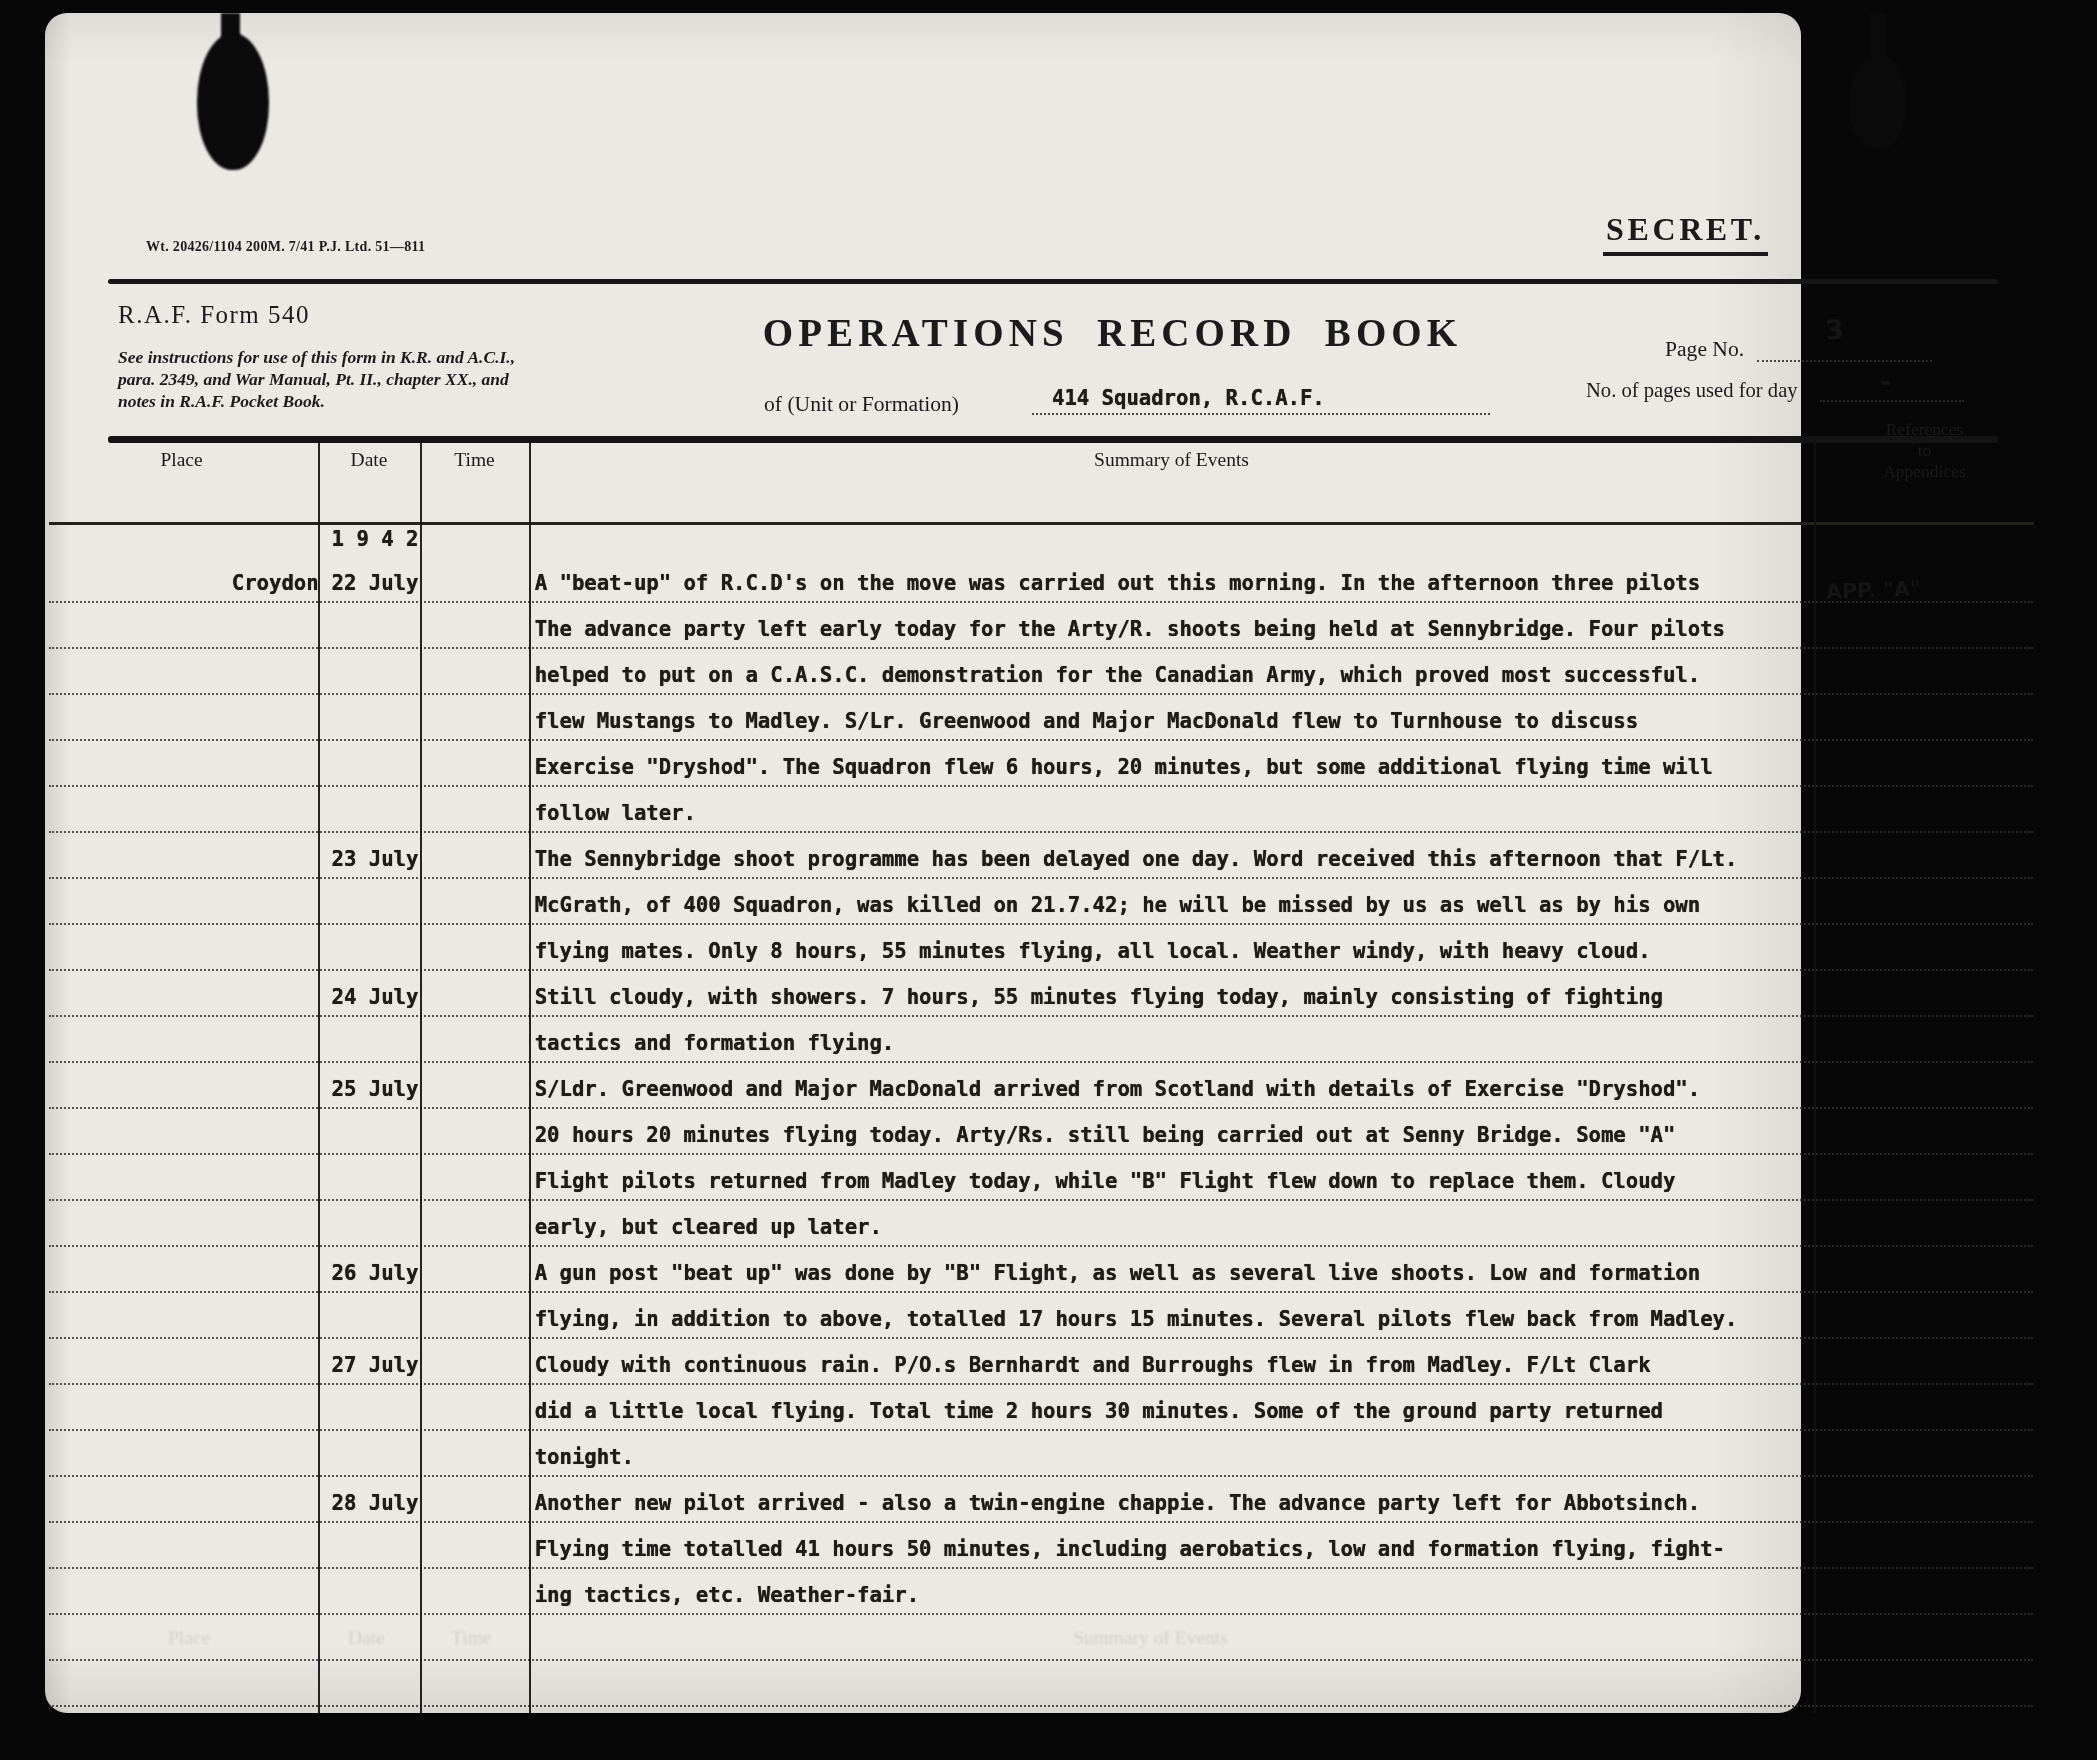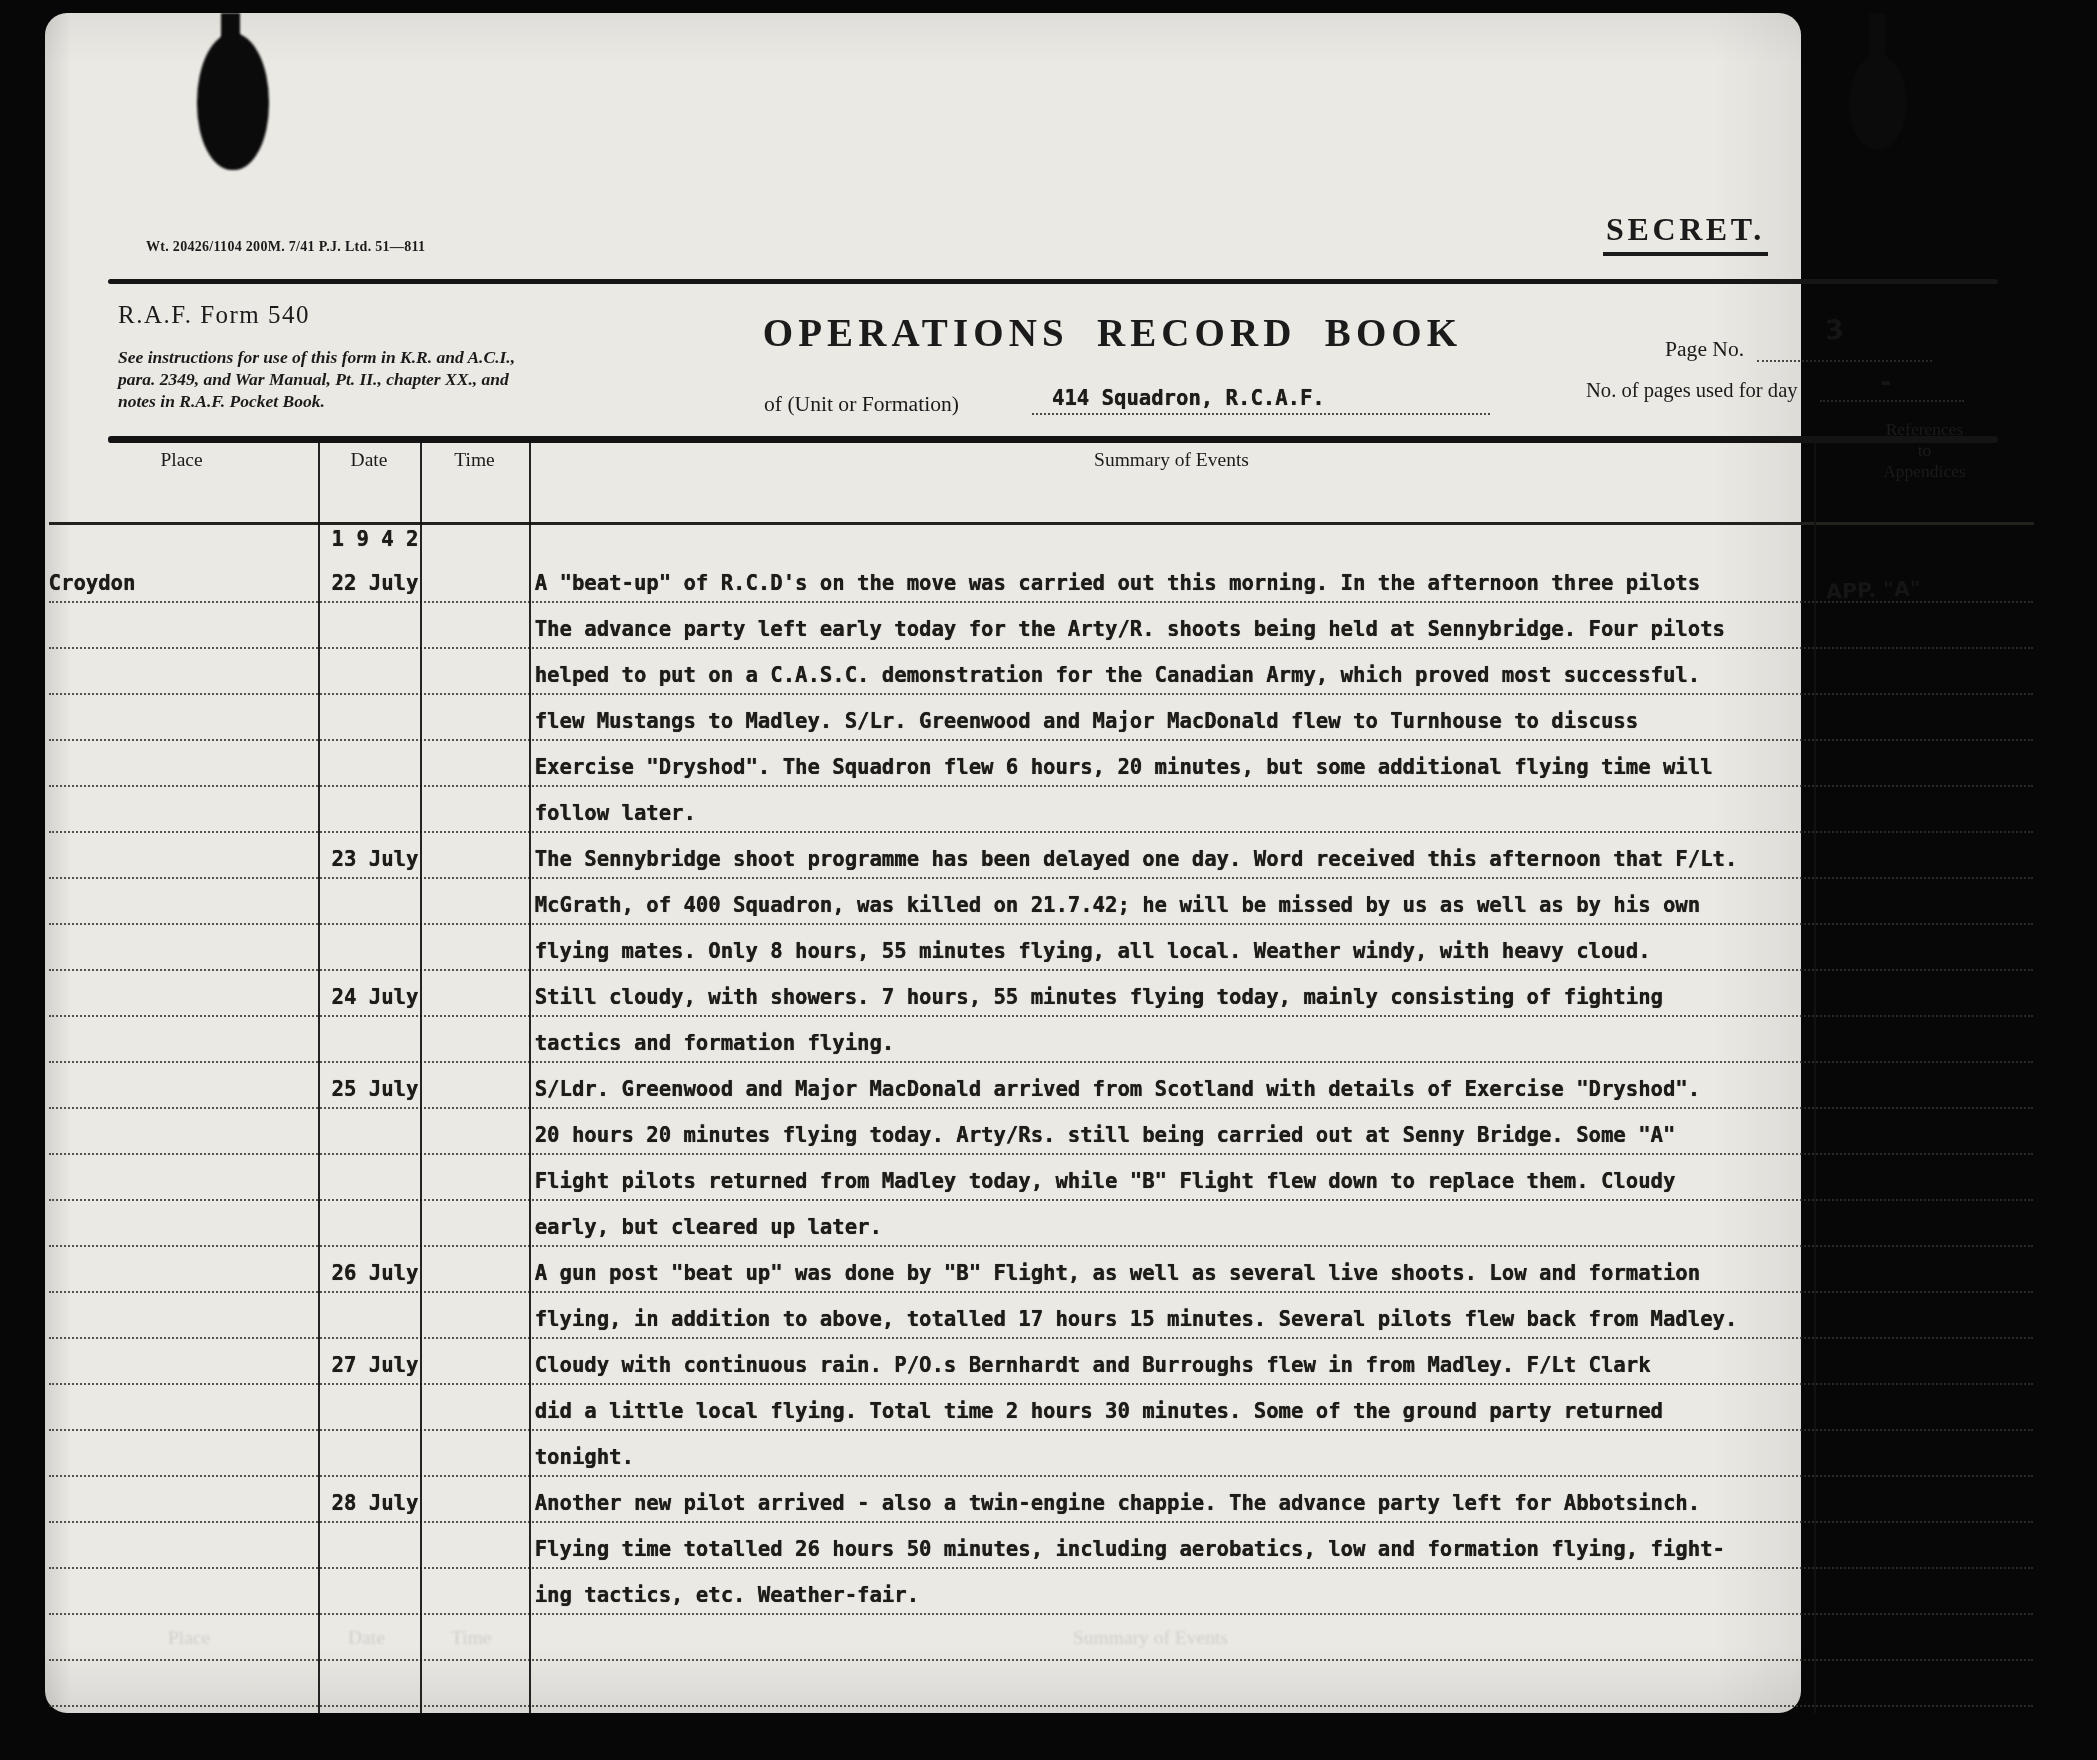--- a/index.html
+++ b/index.html
@@ -38,21 +38,21 @@
   .typed{font-family:"DejaVu Sans Mono", monospace;font-weight:bold;color:#1d1c19;
          text-shadow:0 0 0.7px rgba(25,24,20,.85), 0.3px 0.3px 0 rgba(25,24,20,.35);white-space:nowrap;}
   
   .hand{font-family:"DejaVu Sans", sans-serif;font-weight:bold;color:#151515;
         text-shadow:0 0 0.5px rgba(10,10,10,.7);white-space:nowrap;}
   
   #rows{position:absolute;left:3.6px;top:511px;width:1984px;}
   .row{position:relative;height:46px;border-bottom:2.1px dotted rgba(52,50,45,.82);display:flex;align-items:flex-end;}
   .row.noline{border-bottom:none;height:33px;}
   .cell{height:100%;display:flex;align-items:flex-end;padding-bottom:6.2px;}
-  .c-place{width:270px;justify-content:flex-start;}
+  .c-place{width:270px;justify-content:flex-end;}
   .c-date{width:102px;padding-left:13px;}
   .c-time{width:109px;}
   .c-summary{width:1285px;padding-left:5.1px;}
   .c-ref{width:218px;padding-left:11.3px;}
   .c-place .typed,.c-date .typed{font-size:20.6px;}
   .c-summary .typed{font-size:20.6px;letter-spacing:0;}
   .refnote{font-size:20.6px;transform:rotate(-2deg);position:relative;top:7.2px;}
   
   .ghost{opacity:.13;filter:blur(0.8px);font-size:19.5px;}
 </style>
@@ -321,21 +321,21 @@
         <div class="cell c-summary">
           <span class="typed">Another new pilot arrived - also a twin-engine chappie.  The advance party left for Abbotsinch.</span>
         </div>
         <div class="cell c-ref"></div>
       </div>
       <div class="row">
         <div class="cell c-place"></div>
         <div class="cell c-date"></div>
         <div class="cell c-time"></div>
         <div class="cell c-summary">
-          <span class="typed">Flying time totalled 26 hours 50 minutes, including aerobatics, low and formation flying, fight-</span>
+          <span class="typed">Flying time totalled 41 hours 50 minutes, including aerobatics, low and formation flying, fight-</span>
         </div>
         <div class="cell c-ref"></div>
       </div>
       <div class="row">
         <div class="cell c-place"></div>
         <div class="cell c-date"></div>
         <div class="cell c-time"></div>
         <div class="cell c-summary">
           <span class="typed">ing tactics, etc.  Weather-fair.</span>
         </div>

